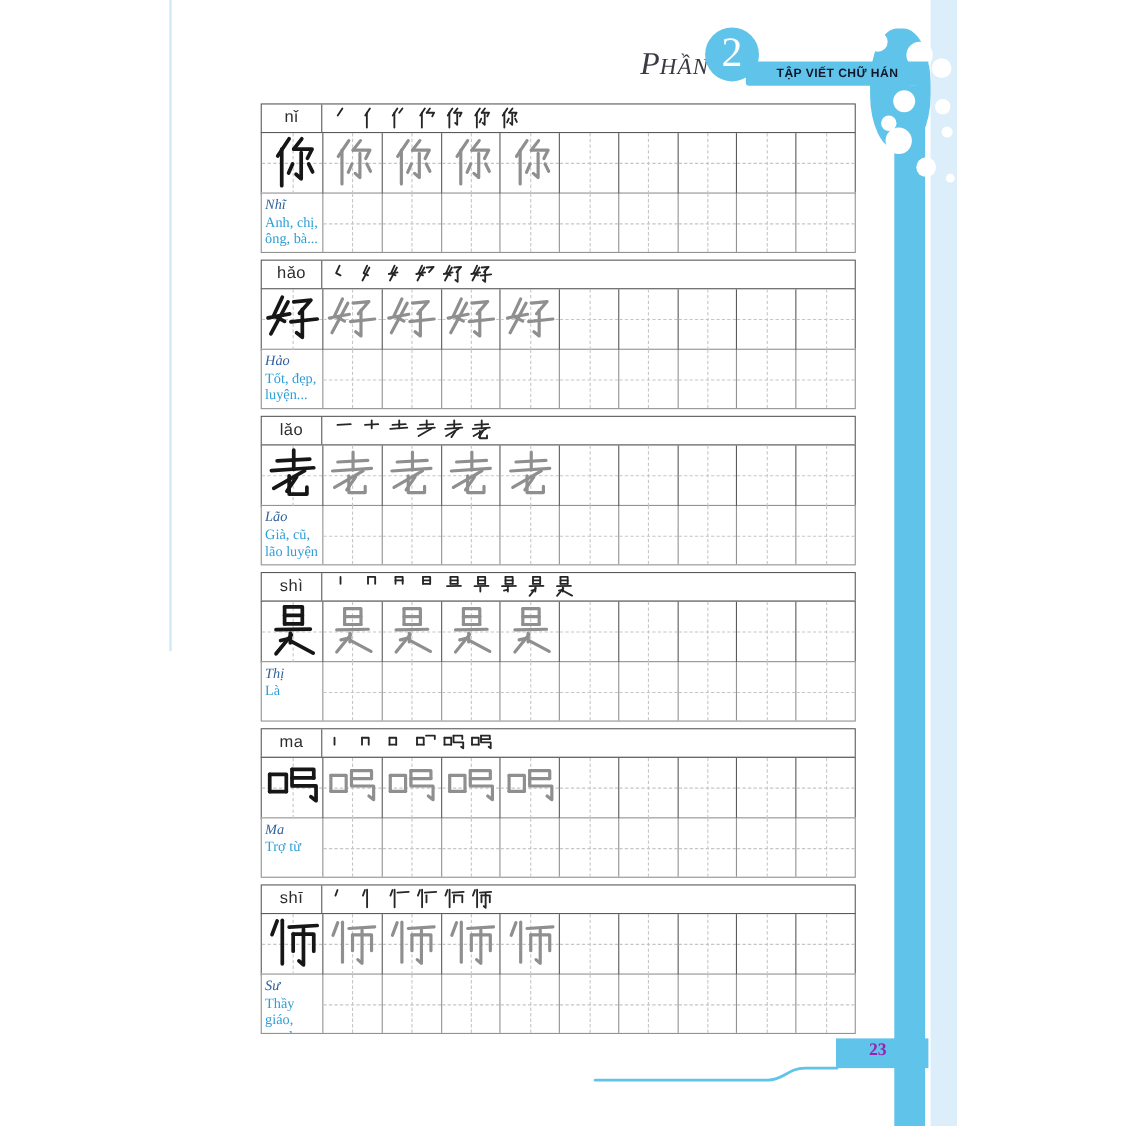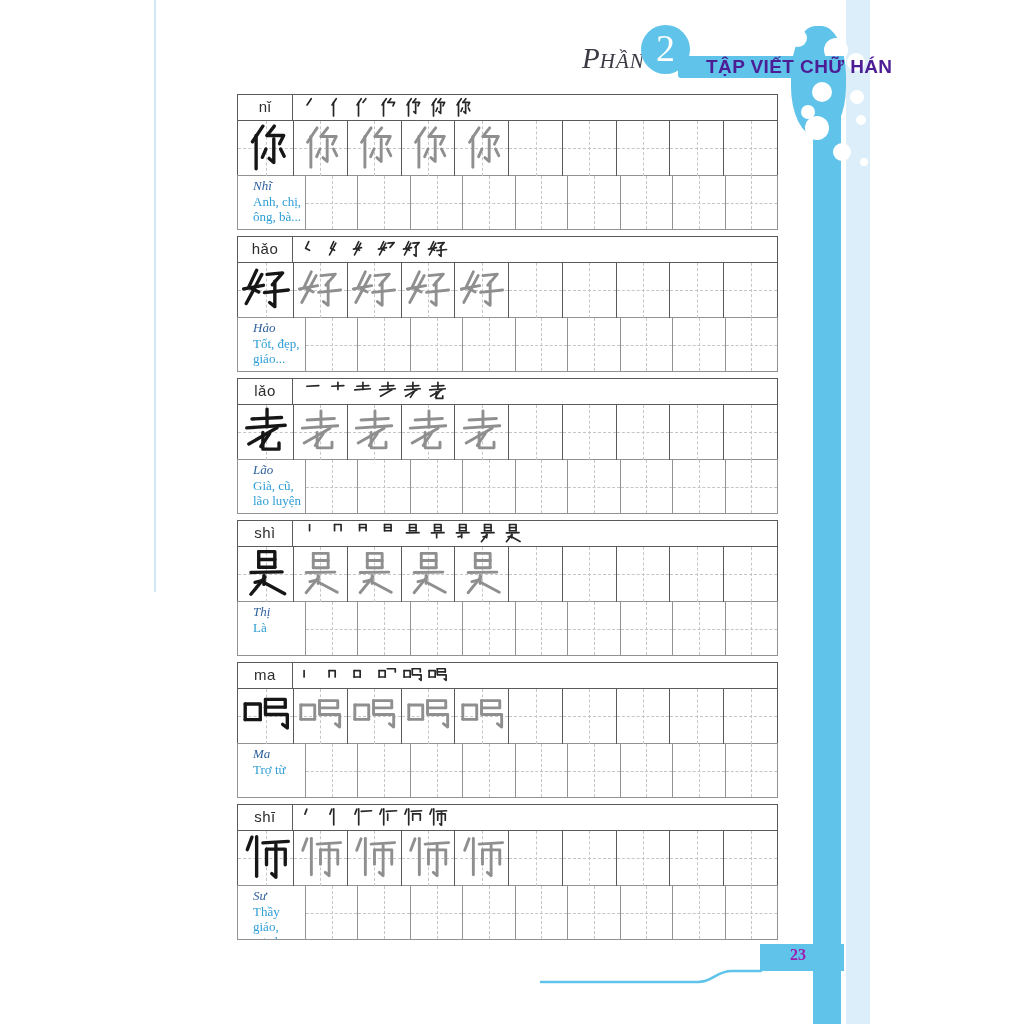--- a/index.html
+++ b/index.html
@@ -24,30 +24,30 @@
   .phan{position:absolute;left:582px;top:42px;color:#3a3a44;font-family:"Liberation Serif","DejaVu Serif",serif;white-space:nowrap;font-style:italic;}
   .phan .big{font-size:29px;}
   .phan .small{font-size:21px;letter-spacing:1px;}
   .num-circle{
     position:absolute;left:641px;top:25px;width:49px;height:49px;border-radius:50%;
     background:var(--accent);color:#ffffff;text-align:center;line-height:47px;
     font-family:"Liberation Serif","DejaVu Serif",serif;font-size:38px;z-index:3;
   }
   .banner{
     position:absolute;left:678px;top:56px;width:166px;height:22px;background:var(--accent);
-    border-radius:3px 0 0 3px;color:#4c1d95;font-weight:bold;font-size:19px;letter-spacing:.4px;
+    border-radius:3px 0 0 3px;color:#0f172a;font-weight:bold;font-size:11px;letter-spacing:.4px;
     line-height:22px;padding-left:28px;box-sizing:border-box;white-space:nowrap;z-index:2;
   }
   
   .table{position:absolute;left:237px;top:94px;width:541px;}
   .block{width:541px;height:136px;margin-bottom:6px;position:relative;}
   .row{display:flex;box-sizing:border-box;background:#fff;}
   .hdr-row{height:27px;border:1.5px solid var(--border-dark);}
   .char-row{height:57px;border:1.5px solid var(--border-dark);margin-top:-1.5px;}
-  .mean-row{height:55px;border:1.2px solid var(--border-light);margin-top:-1.3px;padding-left:12px;}
+  .mean-row{height:55px;border:1.2px solid var(--border-light);margin-top:-1.3px;}
   .pinyin-cell{
     width:55px;box-sizing:border-box;border-right:1.5px solid var(--border-dark);
     text-align:center;font-size:15px;color:#2c2c2c;line-height:24px;letter-spacing:.5px;
   }
   .stroke-cell{flex:1;display:flex;align-items:center;padding-left:9px;overflow:hidden;}
   .stroke-cell svg{margin-right:4px;flex:none;}
   .cell{flex:1;position:relative;box-sizing:border-box;display:flex;align-items:center;justify-content:center;}
   .char-row .cell + .cell{border-left:1.5px solid var(--border-dark);}
   .mean-row .cell + .cell{border-left:1.2px solid var(--border-light);}
   .bigcell{flex:none;width:55px;}
@@ -382,21 +382,21 @@
         </div>
         <div class="cell">
           <div class="guide-v"></div>
           <div class="guide-h"></div>
         </div>
       </div>
     <div class="row mean-row">
         <div class="cell meancell">
           <div class="hanviet">Hảo</div>
           <div class="mline">Tốt, đẹp,</div>
-          <div class="mline">giáo...</div>
+          <div class="mline">luyện...</div>
         </div>
         <div class="cell">
           <div class="guide-v"></div>
           <div class="guide-h"></div>
         </div>
         <div class="cell">
           <div class="guide-v"></div>
           <div class="guide-h"></div>
         </div>
         <div class="cell">

